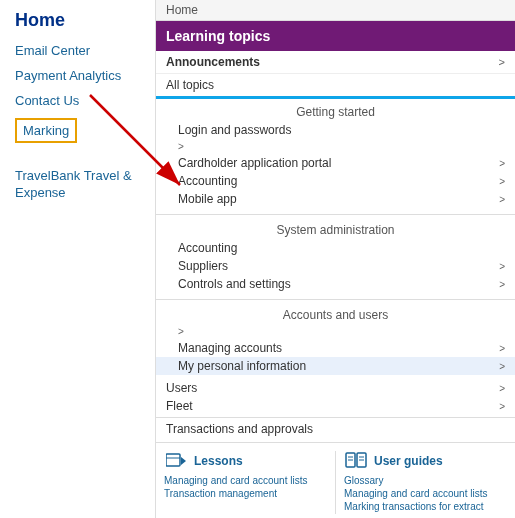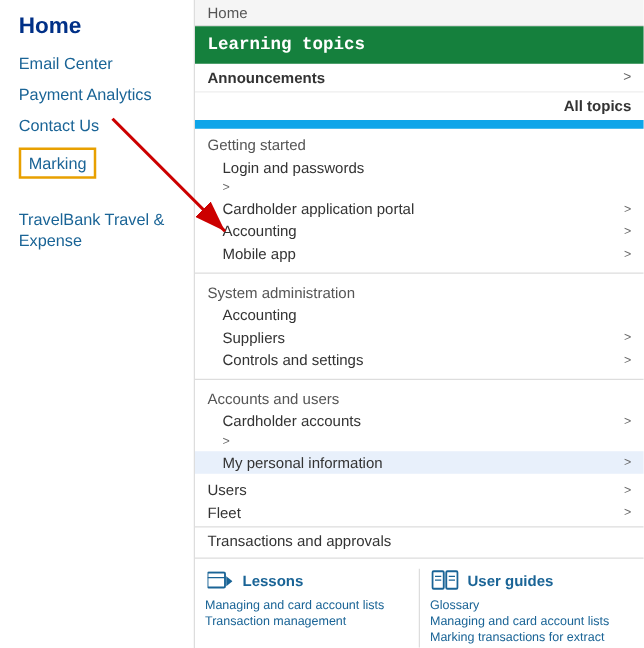--- a/index.html
+++ b/index.html
@@ -75,39 +75,38 @@
 
     .breadcrumb-bar {
       padding: 3px 10px;
       font-size: 12px;
       color: #555;
       background: #f5f5f5;
       border-bottom: 1px solid #ddd;
     }
 
     .learning-topics-header {
-      background: #15803d;
+      background: #701a75;
       color: #fff;
       font-size: 14px;
       font-weight: bold;
       padding: 7px 10px;
-      font-family: Liberation Mono, monospace;
     }
 
     .section-label {
-      font-weight: bold;
+      font-weight: normal;
       font-size: 12px;
       color: #333;
       padding: 4px 10px;
-      border-bottom: 7px solid #0ea5e9;
-      text-align: right;
+      border-bottom: 3px solid #0ea5e9;
     }
 
     .topic-group {
       padding: 4px 0;
+      text-align: center;
     }
 
     .topic-group-title {
       font-size: 12px;
       color: #333;
       padding: 2px 10px;
       font-weight: normal;
     }
 
     .topic-item {
@@ -264,24 +263,24 @@
         <span>Controls and settings</span>
         <span class="chevron">&gt;</span>
       </div>
     </div>
 
     <hr class="section-divider">
 
     <div class="topic-group">
       <div class="topic-group-title" style="color:#555;">Accounts and users</div>
       <div class="topic-item">
-        <span>Cardholder accounts</span>
-        <span class="chevron">&gt;</span>
-      </div>
-      <div class="topic-item">
+        <span class="chevron">&gt;</span>
+      </div>
+      <div class="topic-item">
+        <span>Managing accounts</span>
         <span class="chevron">&gt;</span>
       </div>
       <div class="topic-item highlighted">
         <span>My personal information</span>
         <span class="chevron">&gt;</span>
       </div>
     </div>
 
     <div class="topic-item" style="padding-left:10px;">
       <span>Users</span>

